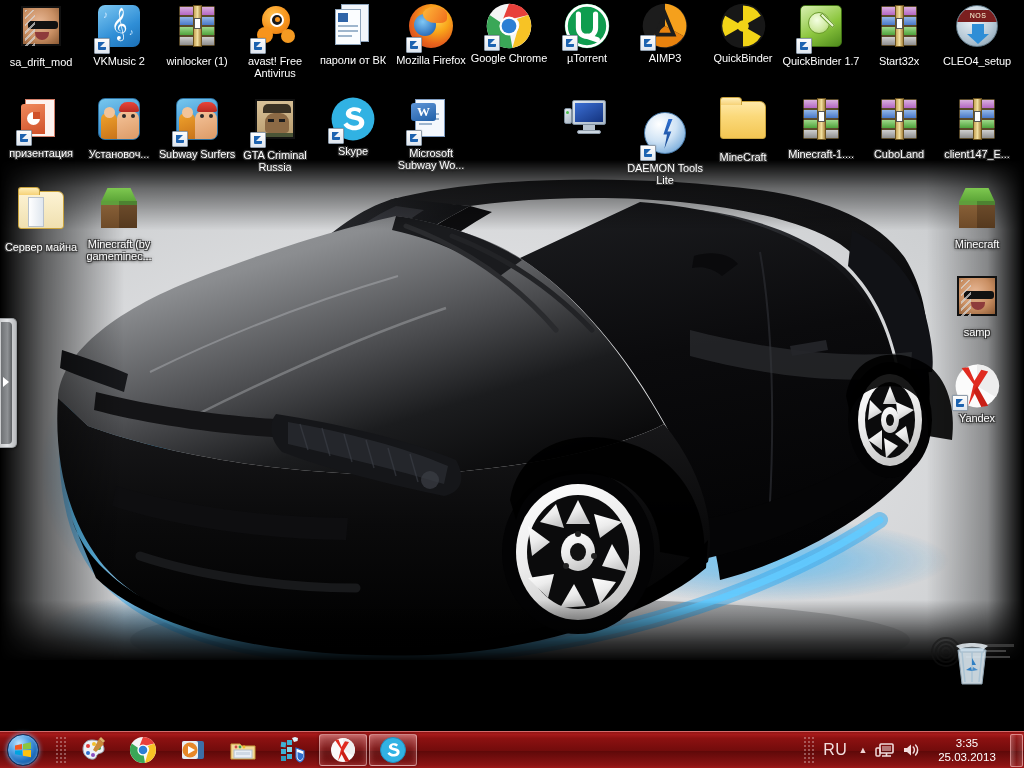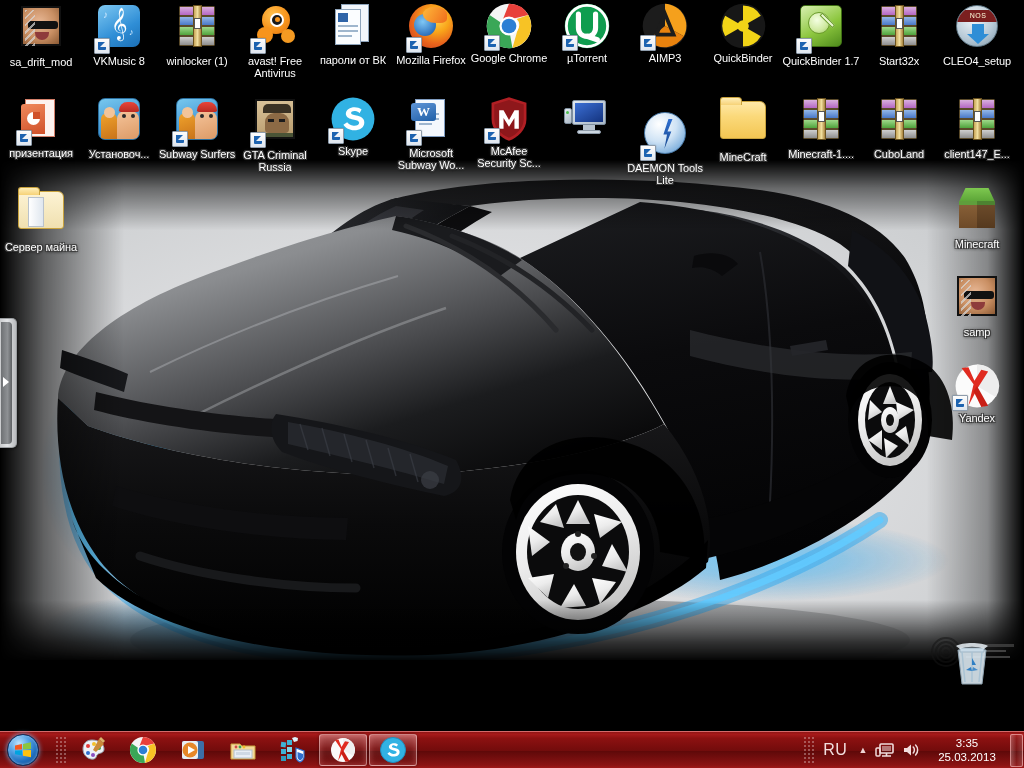--- a/index.html
+++ b/index.html
@@ -432,21 +432,21 @@
       </div>
       <div class="icon dark" style="left: 80px; top: 2px;">
         <div class="glyph">
           <div style="width:42px;height:42px;margin:3px auto 0;border-radius:7px;background:linear-gradient(150deg,#7ec8f2,#2f8ed6 60%,#1b6fb5);position:relative;overflow:hidden;">
             <div style="position:absolute;left:13px;top:5px;color:#fff;font-size:28px;line-height:28px;font-family:'DejaVu Sans',sans-serif;">𝄞</div>
             <div style="position:absolute;left:5px;top:4px;color:#cfeaff;font-size:10px;">♪</div>
             <div style="position:absolute;left:31px;top:22px;color:#cfeaff;font-size:9px;">♪</div>
           </div>
           <span class="shortcut"></span>
         </div>
-        <div class="lbl">VKMusic 8</div>
+        <div class="lbl">VKMusic 2</div>
       </div>
       <div class="icon dark" style="left: 158px; top: 2px;">
         <div class="glyph">
           <div class="winrar">
             <i></i>
             <i></i>
             <i></i>
             <i></i>
             <u></u>
             <b></b>
@@ -629,28 +629,20 @@
             <div style="position:absolute;left:4px;top:2px;width:30px;height:38px;background:#f4f8fd;border:1px solid #7f9cc0;"></div>
             <div style="position:absolute;left:8px;top:16px;width:20px;height:2px;background:#9db5cf;"></div>
             <div style="position:absolute;left:8px;top:21px;width:20px;height:2px;background:#9db5cf;"></div>
             <div style="position:absolute;left:8px;top:26px;width:13px;height:2px;background:#9db5cf;"></div>
             <div style="position:absolute;left:0;top:6px;width:25px;height:18px;border-radius:3px;background:linear-gradient(160deg,#5f95d6,#1f5fa8);color:#fff;font-size:13px;font-weight:bold;text-align:center;line-height:18px;font-family:'Liberation Serif',serif;">W</div>
           </div>
           <span class="shortcut"></span>
         </div>
         <div class="lbl">Microsoft Subway Wo...</div>
       </div>
-      <div class="icon light" style="left: 470px; top: 95px;">
-        <div class="glyph"><svg viewBox="0 0 40 44" width="48" height="48">
-            <path d="M20 2 L36 7 L36 22 C36 32 28 39 20 42 C12 39 4 32 4 22 L4 7 Z" fill="#b11f24"></path>
-            <path d="M20 4.5 L33.5 8.8 L33.5 22 C33.5 30.5 26.5 36.6 20 39.3 C13.5 36.6 6.5 30.5 6.5 22 L6.5 8.8 Z" fill="#8e171b"></path>
-            <path d="M11 14 L15 14 L20 23 L25 14 L29 14 L29 31 L25 31 L25 21 L20 29 L15 21 L15 31 L11 31 Z" fill="#ffffff"></path>
-          </svg><span class="shortcut"></span></div>
-        <div class="lbl">McAfee Security Sc...</div>
-      </div>
       <div class="icon light" style="left: 548px; top: 95px;">
         <div class="glyph">
           <div style="width:46px;height:40px;margin:4px auto 0;position:relative;">
             <div style="position:absolute;left:8px;top:1px;width:34px;height:25px;border-radius:2px;background:linear-gradient(140deg,#dfe7ef,#a8b7c6);border:1px solid #7e8e9e;"></div>
             <div style="position:absolute;left:11px;top:4px;width:28px;height:19px;background:linear-gradient(150deg,#3b6fd4,#14337e);"></div>
             <div style="position:absolute;left:19px;top:26px;width:12px;height:5px;background:#b8c4d0;"></div>
             <div style="position:absolute;left:13px;top:31px;width:24px;height:4px;border-radius:2px;background:#cdd7e1;border:1px solid #8d9aa8;"></div>
             <div style="position:absolute;left:0px;top:9px;width:8px;height:16px;border-radius:2px;background:linear-gradient(140deg,#e4ebf2,#aebbc8);border:1px solid #7e8e9e;"></div>
             <div style="position:absolute;left:2px;top:12px;width:3px;height:3px;border-radius:50%;background:#4fc04f;"></div>
           </div>
@@ -709,20 +701,30 @@
             <b></b>
           </div>
         </div>
         <div class="lbl">client147_E...</div>
       </div>
       <div class="icon light" style="left: 2px; top: 185px;">
         <div class="glyph">
           <div class="folder open"></div>
         </div>
         <div class="lbl">Сервер майна</div>
+      </div>
+      <div class="icon light" style="left: 80px; top: 185px;">
+        <div class="glyph">
+          <div class="mc-block">
+            <div class="mc-top"></div>
+            <div class="mc-l"></div>
+            <div class="mc-r"></div>
+          </div>
+        </div>
+        <div class="lbl">Minecraft (by gameminec...</div>
       </div>
       <div class="icon light" style="left: 938px; top: 185px;">
         <div class="glyph">
           <div class="mc-block">
             <div class="mc-top"></div>
             <div class="mc-l"></div>
             <div class="mc-r"></div>
           </div>
         </div>
         <div class="lbl">Minecraft</div>

